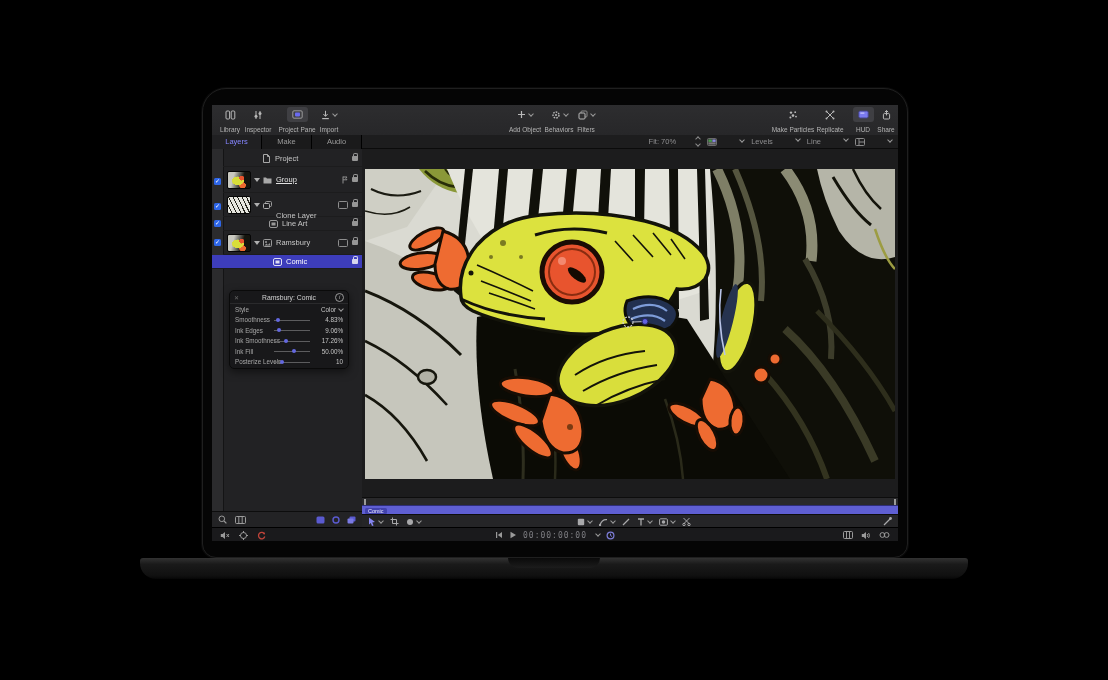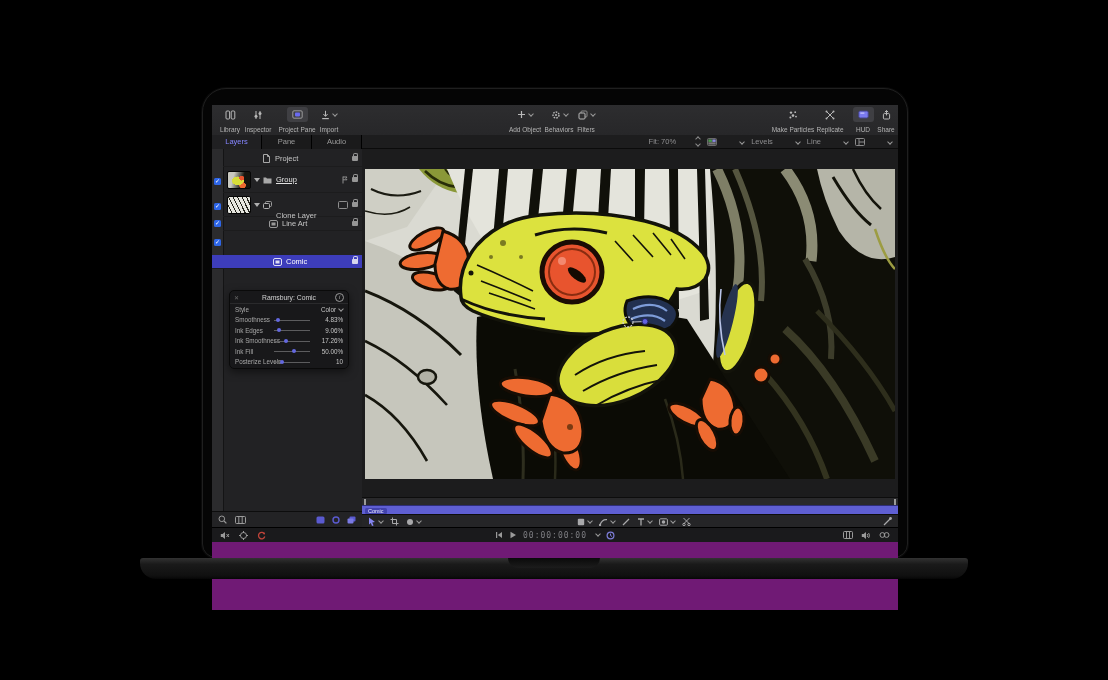--- a/index.html
+++ b/index.html
@@ -9,21 +9,21 @@
   
   .screen{position:absolute;left:202px;top:88px;width:704px;height:468px;background:#050505;
     border-radius:24px 24px 14px 14px;border:1px solid #1f1f1f;box-shadow:0 0 0 1px #0a0a0a;}
   .base{position:absolute;left:140px;top:558px;width:828px;height:21px;
     background:linear-gradient(#323232,#1a1a1a 30%,#101010 85%,#060606);
     border-radius:3px 3px 16px 16px;}
   .base-notch{position:absolute;left:50%;top:0;transform:translateX(-50%);width:92px;height:10px;
     background:linear-gradient(#0a0a0a,#1c1c1c);border-radius:0 0 10px 10px;}
 
   
-  .app{position:absolute;left:9px;top:16px;width:686px;height:505px;background:#701a75;overflow:hidden;
+  .app{position:absolute;left:9px;top:16px;width:686px;height:436px;background:#86efac;overflow:hidden;
     color:#b8b8b8;font-size:7px;}
   .abs{position:absolute;}
 
   
   .toolbar{left:0;top:0;width:686px;height:30px;background:linear-gradient(#2d2d2f,#272729);
     border-bottom:1px solid #0c0c0c;}
   .tbtn{position:absolute;top:2px;height:26px;display:flex;flex-direction:column;align-items:center;justify-content:space-between;}
   .tbtn .ic{height:13px;display:flex;align-items:center;justify-content:center;padding:1px 5px;border-radius:3px;}
   .tbtn .lb{font-size:6.5px;color:#b4b4b4;white-space:nowrap;}
   .ic.active{background:#3f3f43;}
@@ -31,21 +31,21 @@
     transform:rotate(45deg);margin-left:3px;margin-bottom:2px;}
   svg.gl{display:block;}
 
   
   .tabbar{left:0;top:30px;width:150px;height:14px;background:#121213;display:flex;}
   .tab{width:50px;text-align:center;line-height:14px;font-size:7.5px;color:#9a9a9a;border-right:1px solid #000;background:#1a1a1b;}
   .tab.on{background:#202022;color:#8585ff;}
   .statusbar{left:150px;top:30px;width:536px;height:14px;background:#1d1d1e;border-bottom:1px solid #0b0b0b;
     display:flex;align-items:center;justify-content:flex-end;gap:7px;padding-right:6px;box-sizing:border-box;
     font-size:7.5px;color:#8e8e90;}
-  .statusbar .grp{display:flex;align-items:flex-end;gap:20px;}
+  .statusbar .grp{display:flex;align-items:flex-start;gap:20px;}
   .stepper{display:flex;flex-direction:column;gap:1px;}
   .stepper i{width:3px;height:3px;border-right:1px solid #8a8a8a;border-bottom:1px solid #8a8a8a;display:block;}
   .stepper .up{transform:rotate(-135deg);} .stepper .dn{transform:rotate(45deg);}
 
   
   .sidebar{left:0;top:44px;width:150px;height:362px;background:#222224;border-right:2px solid #a21caf;}
   .gutter{position:absolute;left:0;top:0;width:11px;height:100%;background:#2b2b2d;border-right:1px solid #141415;}
   .cb{position:absolute;left:2px;width:7px;height:7px;background:#2e66e8;border-radius:1.5px;color:#fff;
     font-size:6px;line-height:7px;text-align:center;}
   .lrow{position:absolute;left:11px;width:139px;display:flex;align-items:center;box-sizing:border-box;padding-right:4px;
@@ -235,21 +235,21 @@
                 <rect x="1.4" y="3.6" width="6.2" height="5.4" rx="1" fill="none" stroke="#b8b8b8"></rect>
                 <path d="M4.5,0.6 V5.4 M2.8,2.2 L4.5,0.5 L6.2,2.2" fill="none" stroke="#b8b8b8"></path>
               </svg>
           </span>
           <span class="lb">Share</span>
         </div>
       </div>
 
       <div class="abs tabbar">
         <div class="tab on">Layers</div>
-        <div class="tab">Pane</div>
+        <div class="tab">Make</div>
         <div class="tab">Audio</div>
       </div>
 
       <div class="abs statusbar">
         <span class="grp">
           <span>Fit: 70%</span>
           <span class="stepper">
               <i class="up"></i>
               <i class="dn"></i>
             </span>
@@ -332,20 +332,33 @@
           <span style="width:46px;"></span>
           <svg class="gl" width="9" height="8" viewBox="0 0 9 8">
               <rect x="0.5" y="0.5" width="8" height="7" rx="1.5" fill="none" stroke="#9a9a9a"></rect>
               <rect x="2.5" y="2.5" width="4" height="3" fill="#9a9a9a"></rect>
             </svg>
           <span style="margin-left:4px;">Line Art</span>
           <span class="sp"></span>
           <span class="lock"></span>
         </div>
 
+        <div class="lrow" style="top:82px;height:24px;">
+          <span class="thumb frog"></span>
+          <span class="tri"></span>
+          <svg class="gl" width="9" height="8" viewBox="0 0 9 8">
+              <rect x="0.5" y="0.5" width="8" height="7" rx="1" fill="none" stroke="#9a9a9a"></rect>
+              <circle cx="3" cy="3" r="1" fill="#9a9a9a"></circle>
+              <path d="M1.5,6.5 L3.5,4.5 L5,6 L6.5,4 L7.5,6.5" fill="#9a9a9a"></path>
+            </svg>
+          <span style="margin-left:4px;">Ramsbury</span>
+          <span class="sp"></span>
+          <span class="badge"></span>
+          <span class="lock"></span>
+        </div>
 
         <div class="lrow row-sel" style="top:106px;height:14px;left:0;width:150px;padding-left:11px;">
           <span style="width:50px;"></span>
           <svg class="gl" width="9" height="8" viewBox="0 0 9 8">
               <rect x="0.5" y="0.5" width="8" height="7" rx="1.5" fill="none" stroke="#e0e0f4"></rect>
               <rect x="2.5" y="2.5" width="4" height="3" fill="#e0e0f4"></rect>
             </svg>
           <span style="margin-left:4px;">Comic</span>
           <span class="sp"></span>
           <span class="lock"></span>

